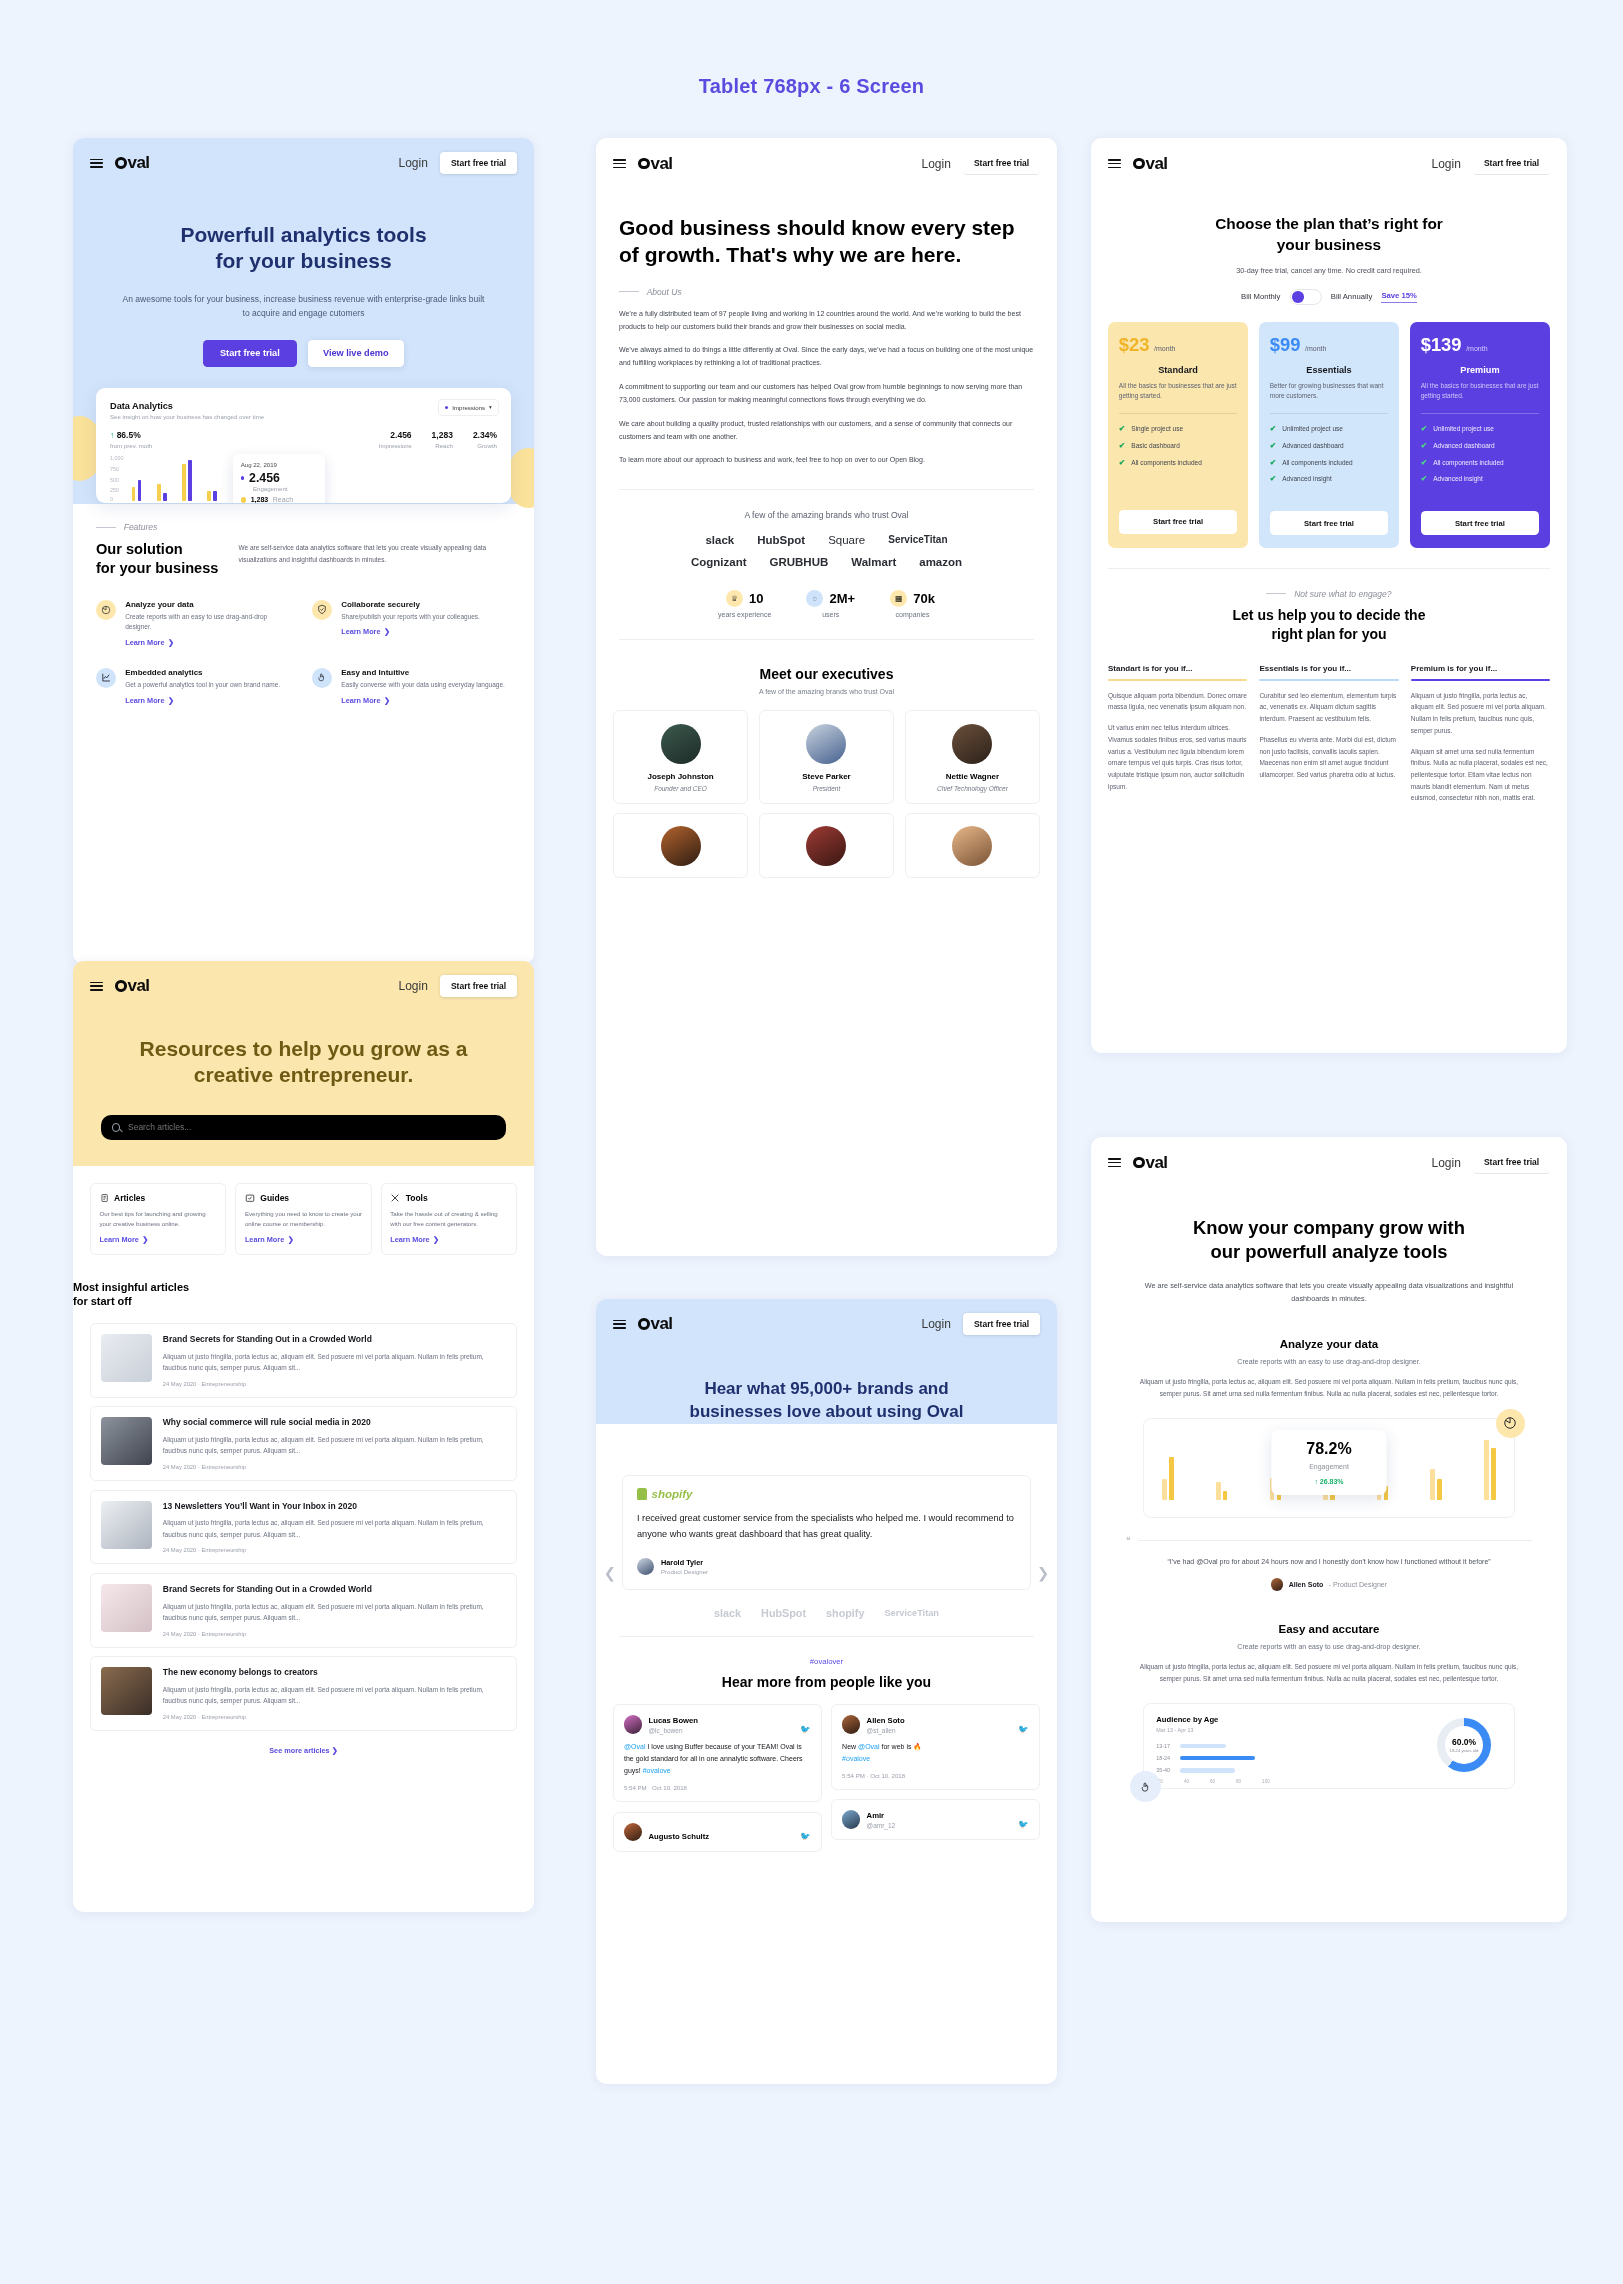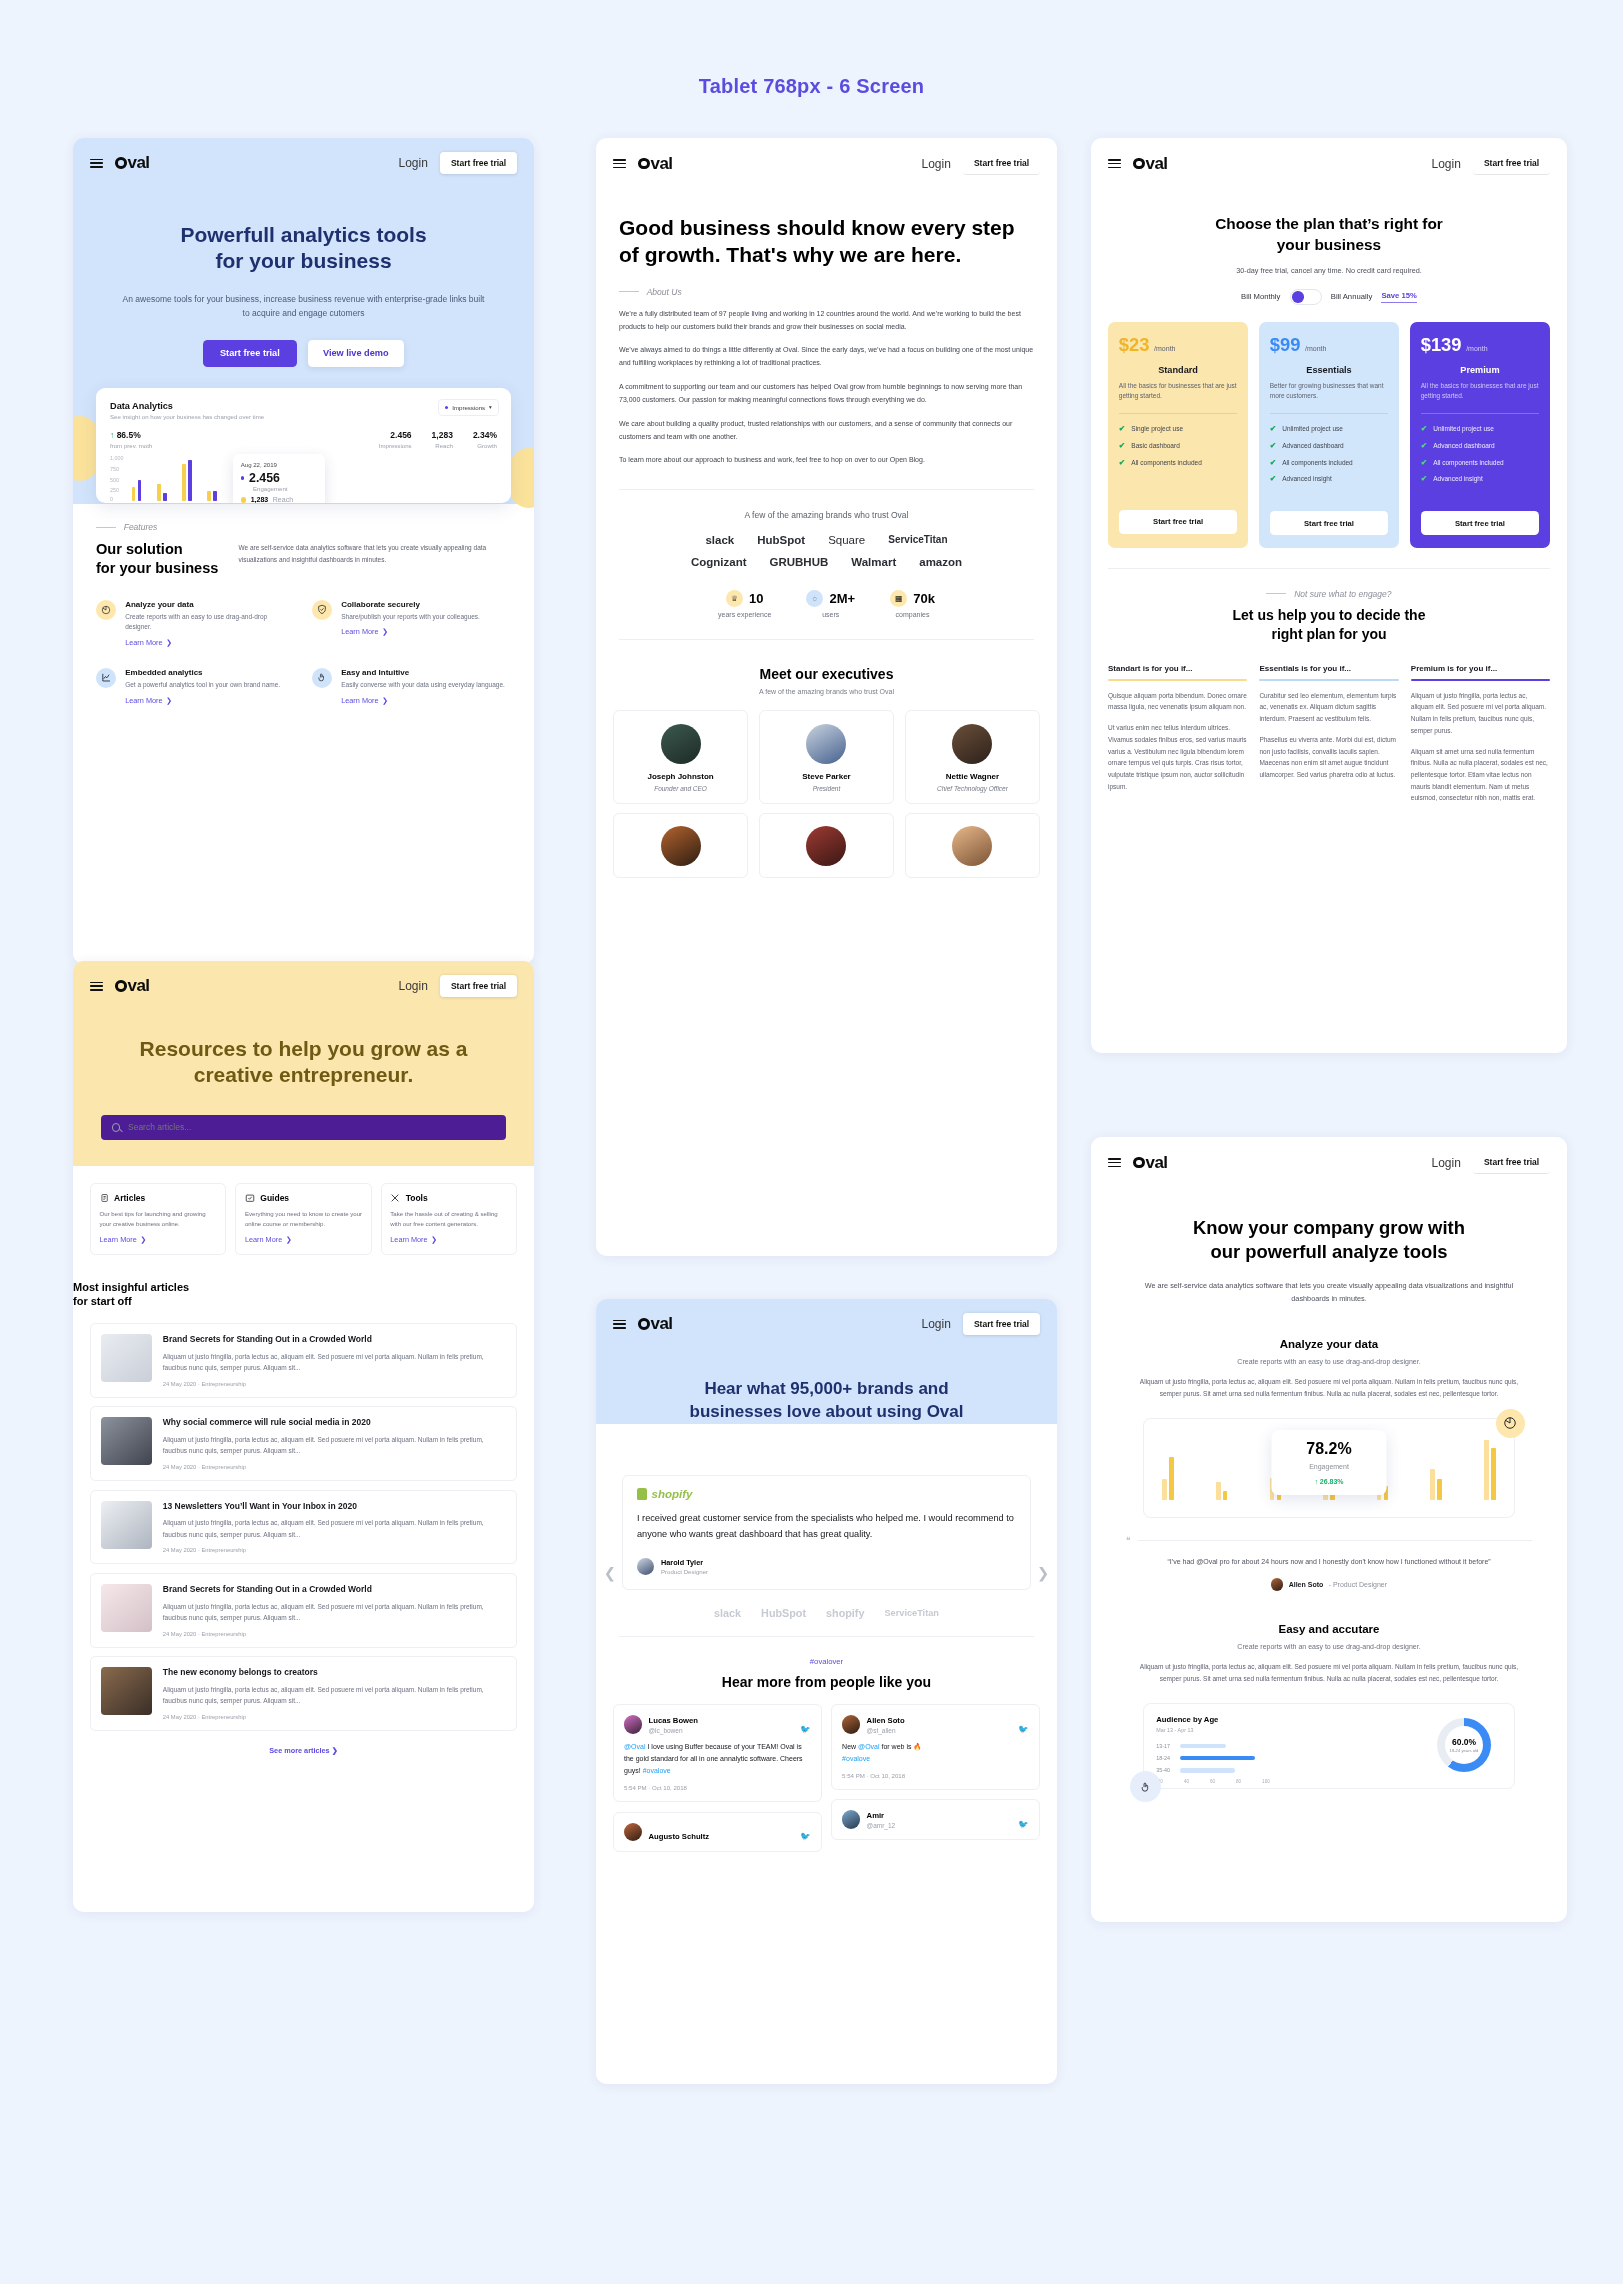--- a/index.html
+++ b/index.html
@@ -36,21 +36,21 @@
     white-space:nowrap;
   }
   .btn-trial.flat { box-shadow:none; border-bottom:0.8px solid #e5e5e5; }
 
   h1.hero { font-size:21px; line-height:1.26; font-weight:bold; text-align:center; }
   .sub { font-size:8.5px; line-height:1.65; text-align:center; }
 
   .eyebrow { display:flex; align-items:center; gap:7.7px; font-size:8.5px; font-style:italic; color:#8b8f99;}
   .eyebrow .dash { width:20px; height:0.8px; background:#c3c7d0; }
 
-  .learn { color:#5b4ce0; font-size:7.3px; font-weight:normal; }
+  .learn { color:#5b4ce0; font-size:7.3px; font-weight:bold; }
 
   
   #s1 { left:73px; top:138px; width:461px; height:826px; }
   #s1 .top { background:#d2e4fb; padding-bottom:1.5px; }
   #s1 h1.hero { color:#1f306e; margin:40px 31px 0; }
   #s1 .sub { color:#4a5878; margin:17px 46px 0; }
   #s1 .cta { display:flex; justify-content:center; gap:10.8px; margin-top:20px; }
   #s1 .cta .primary { background:#5b3fe0; color:#fff; font-size:9.2px; font-weight:bold; padding:8.5px 17px; border-radius:4.6px; }
   #s1 .cta .ghost { background:#fff; color:#4a35cf; font-size:9.2px; font-weight:bold; padding:8.5px 15.4px; border-radius:4.6px; box-shadow:0 1.5px 6.1px rgba(30,40,90,.10);}
   .dashcard {
@@ -86,21 +86,21 @@
   .ficon { width:20px; height:20px; border-radius:50%; flex:none; display:flex; align-items:center; justify-content:center;}
   .fy { background:#fde7ad;} .fb { background:#cfe3fb;}
   .fitem h4 { font-size:8px; font-weight:bold; color:#111;}
   .fitem p { font-size:6.5px; color:#6b7180; line-height:1.6; margin-top:3.1px;}
   .fitem .learn { display:inline-block; margin-top:5.4px;}
 
   
   #s2 { left:73px; top:961px; width:461px; height:951px; }
   #s2 .top { background:#fbe6ae; padding-bottom:26px;}
   #s2 h1.hero { color:#6f5a14; margin:31px 26px 0; }
-  .searchbar { margin:26px 28px 0; background:#4c1d95; border-radius:4px; display:flex; align-items:center; gap:7.7px; padding:7.7px 10.8px; }
+  .searchbar { margin:26px 28px 0; background:#000000; border-radius:10px; display:flex; align-items:center; gap:7.7px; padding:7.7px 10.8px; }
   .searchbar input { border:0; outline:0; font-size:8.5px; color:#8c909b; font-family:inherit; width:100%; background:transparent;}
   .mag { width:8.5px; height:8.5px; border:1.2px solid #9aa0ab; border-radius:50%; position:relative; flex:none;}
   .mag:after { content:''; position:absolute; width:3.8px; height:1.2px; background:#9aa0ab; transform:rotate(45deg); right:-3.1px; bottom:0;}
   .rcards { display:grid; grid-template-columns:repeat(3,1fr); gap:9.2px; padding:17px 17px 0;}
   .rcard { border:0.8px solid #edeff3; border-radius:5.4px; padding:9.2px 8.5px;}
   .rcard .t { display:flex; align-items:center; gap:5.4px; font-size:8.5px; font-weight:bold;}
   .rcard p { font-size:6.1px; color:#6b7180; line-height:1.65; margin-top:5.4px;}
   .rcard .learn { display:inline-block; margin-top:6.1px;}
   #s2 h2 { text-align:left; font-size:11px; font-weight:bold; line-height:1.32; margin:24.6px 0 0;}
   .arts { padding:14px 17px 0;}

